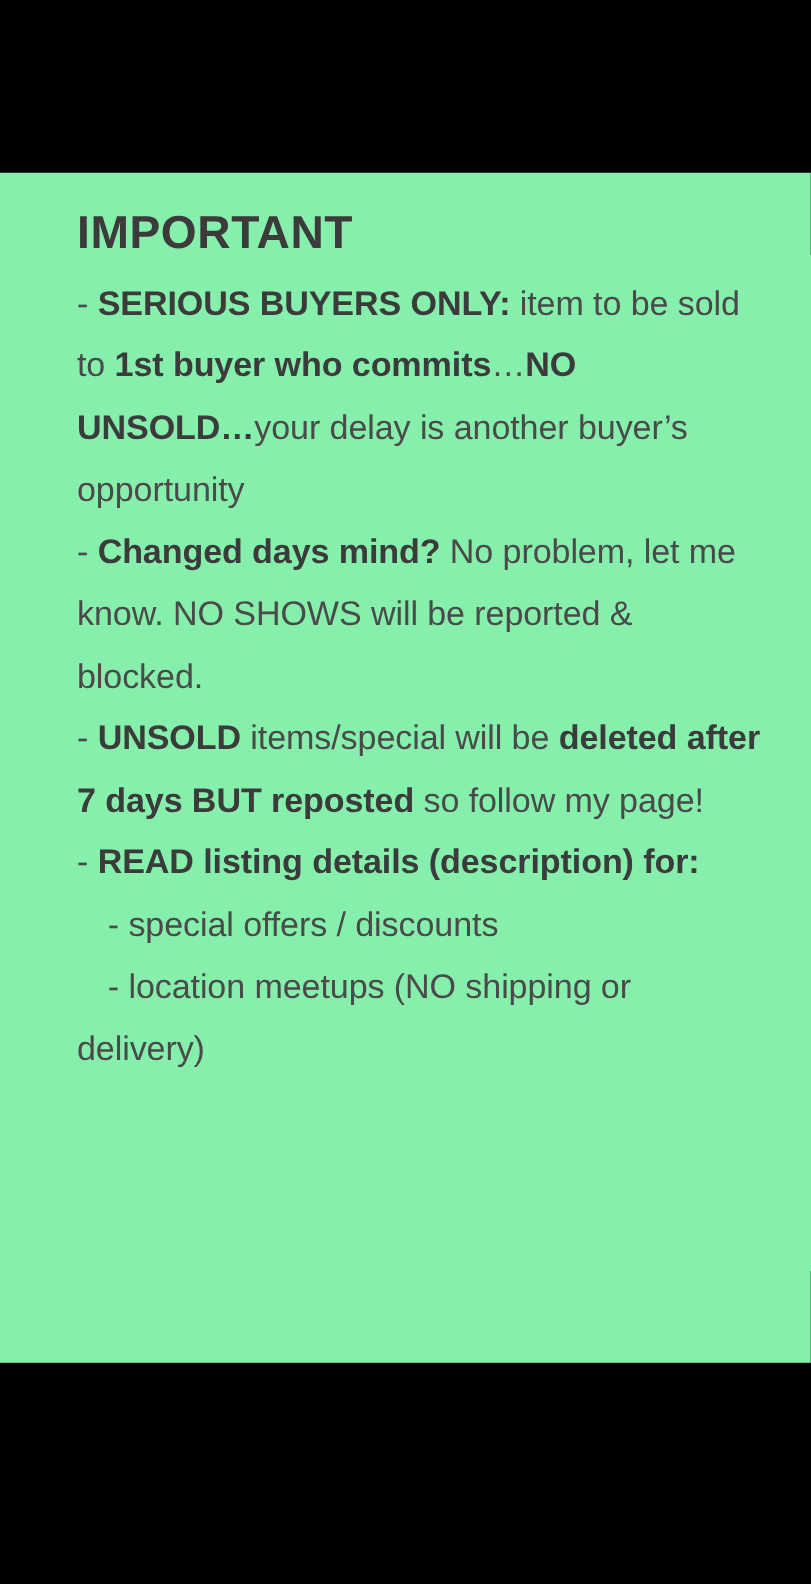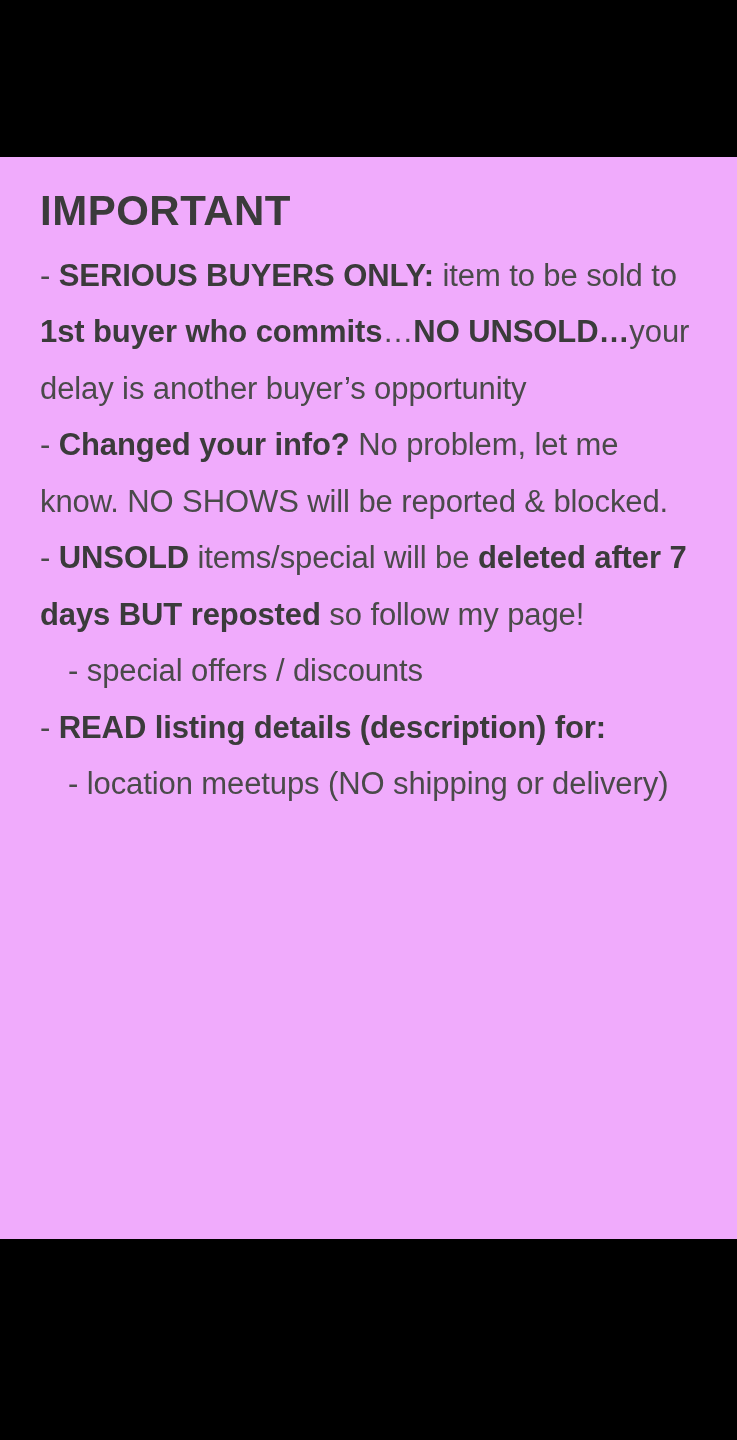--- a/index.html
+++ b/index.html
@@ -32,23 +32,23 @@
     width: 737px;
     height: 201px;
     background: #000000;
   }
   .card {
     position: absolute;
     top: 157px;
     left: 0;
     width: 737px;
     height: 1082px;
-    background: #f0abfc;
+    background: #86efac;
     box-sizing: border-box;
-    padding: 28px 46px 0 40px;
+    padding: 28px 46px 0 70px;
   }
   .heading {
     font-size: 42px;
     font-weight: bold;
     color: #3b3b3b;
     letter-spacing: 0.5px;
     line-height: 1.25;
     margin: 0 0 10px 0;
   }
   .body-text {
@@ -72,27 +72,27 @@
   <div class="letterbox-top"></div>
 
   <div class="card">
 
     <h1 class="heading">IMPORTANT</h1>
 
     <div class="body-text">
 
       <p><span>-  </span><span class="b">SERIOUS BUYERS ONLY:</span><span> item to be sold to </span><span class="bu">1st buyer who commits</span><span>…</span><span class="b">NO UNSOLD…</span><span>your delay is another buyer’s opportunity</span></p>
 
-      <p><span>- </span><span class="b">Changed your info?</span><span> No problem, let me know. NO SHOWS will be reported &amp; blocked.</span></p>
+      <p><span>- </span><span class="b">Changed days mind?</span><span> No problem, let me know. NO SHOWS will be reported &amp; blocked.</span></p>
 
       <p><span>- </span><span class="b">UNSOLD</span><span> items/special will be </span><span class="b">deleted after 7 days BUT reposted</span><span> so follow my page!</span></p>
 
+      <p><span>- </span><span class="bu"> READ listing details (description)</span><span class="b"> for:</span></p>
+
       <p><span class="indent"></span><span>- special offers / discounts</span></p>
-
-      <p><span>- </span><span class="bu"> READ listing details (description)</span><span class="b"> for:</span></p>
 
 
       <p><span class="indent"></span><span>- location meetups (NO shipping or delivery)</span></p>
 
     </div>
   </div>
 
   <div class="letterbox-bottom"></div>
 </div>
 

